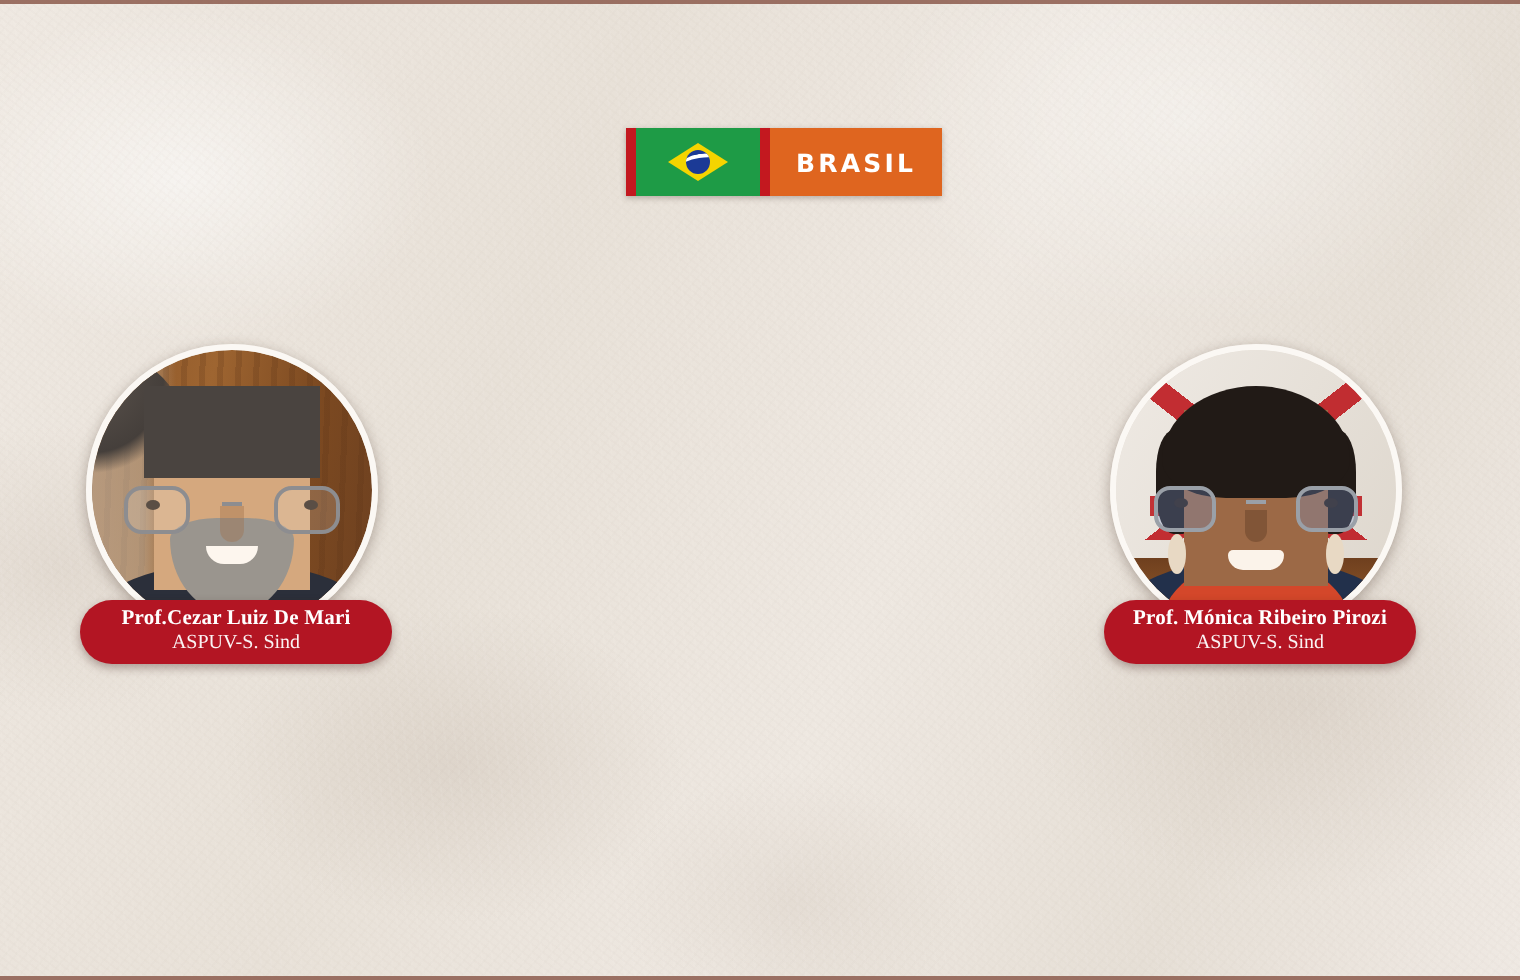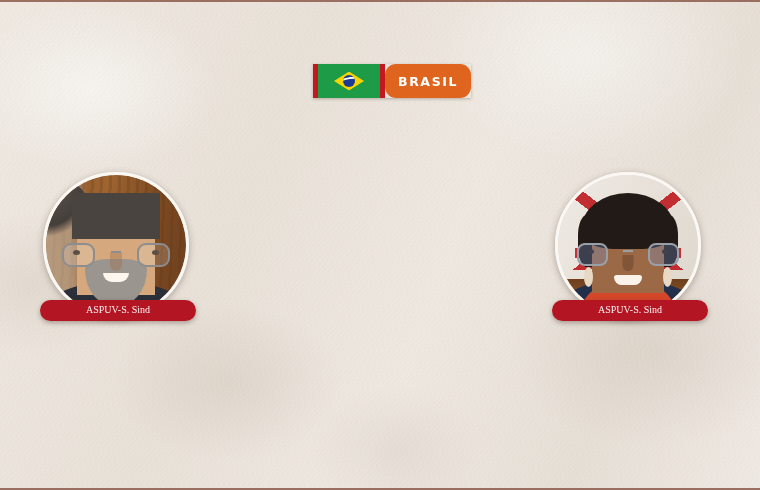--- a/index.html
+++ b/index.html
@@ -60,21 +60,21 @@
   }
   .flag-globe::after{
     content:"";position:absolute;left:-3px;top:2px;width:20px;height:8px;
     border-top:2px solid #ffffff;border-radius:50%;transform:rotate(-9deg);
   }
   .badge-div{width:5px;height:34px;background:#c3181f;}
   .badge-text{
     background:#df651f;color:#ffffff;height:34px;padding:0 13px;
     display:flex;align-items:center;justify-content:center;
     font-family:"DejaVu Sans",sans-serif;
-    font-weight:700;font-size:12.5px;letter-spacing:1.6px;border-radius:11px;
+    font-weight:700;font-size:12.5px;letter-spacing:1.6px;
   }
 
   
   .title-block{
     position:absolute;left:190px;top:146px;width:380px;z-index:3;
     text-align:center;
     font-family:"DejaVu Sans",sans-serif;
     font-weight:700;
     text-transform:uppercase;
     line-height:1.0;
@@ -237,20 +237,21 @@
         <div class="face m-nose"></div>
         <div class="face m-mouth"></div>
         <div class="m-eye-l"></div>
         <div class="m-eye-r"></div>
         <div class="m-glass-l"></div>
         <div class="m-glass-r"></div>
         <div class="m-glass-bridge"></div>
       </div>
     </div>
     <div class="name-pill">
+      <span class="name-line1">Prof.Cezar Luiz De Mari</span>
       <span class="name-line2">ASPUV-S. Sind</span>
     </div>
   </div>
 
   <div class="person person-right">
     <div class="photo">
       <div class="photo-inner">
         <div class="bg-wall"></div>
         <div class="wall-mark"></div>
         <div class="wall-bar"></div>
@@ -267,17 +268,18 @@
         <div class="face w-nose"></div>
         <div class="face w-mouth"></div>
         <div class="w-eye-l"></div>
         <div class="w-eye-r"></div>
         <div class="w-glass-l"></div>
         <div class="w-glass-r"></div>
         <div class="w-glass-bridge"></div>
       </div>
     </div>
     <div class="name-pill">
+      <span class="name-line1">Prof. Mónica Ribeiro Pirozi</span>
       <span class="name-line2">ASPUV-S. Sind</span>
     </div>
   </div>
 
 </div>
 
 </body></html>

